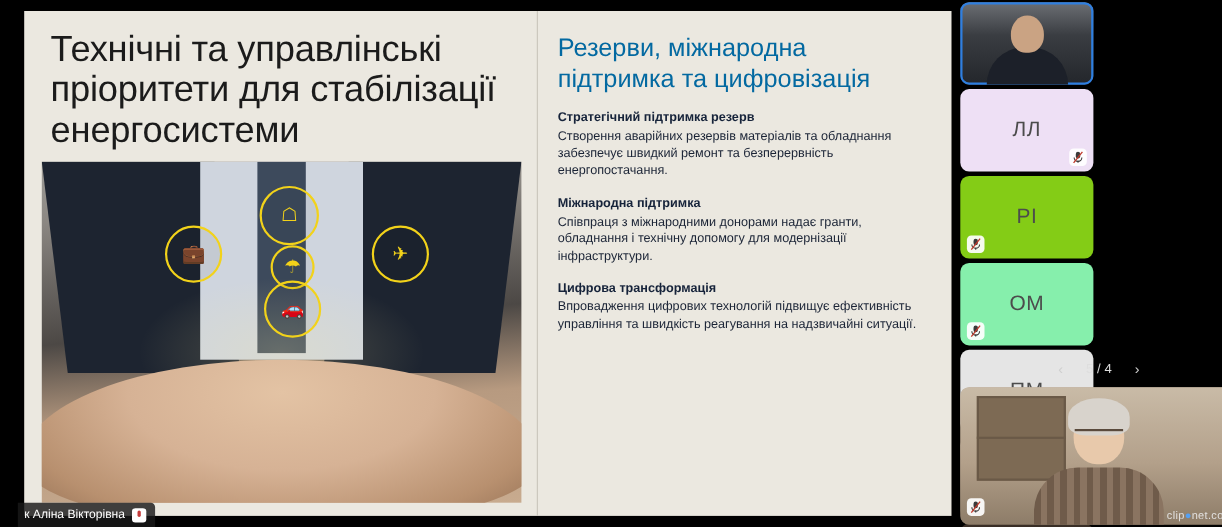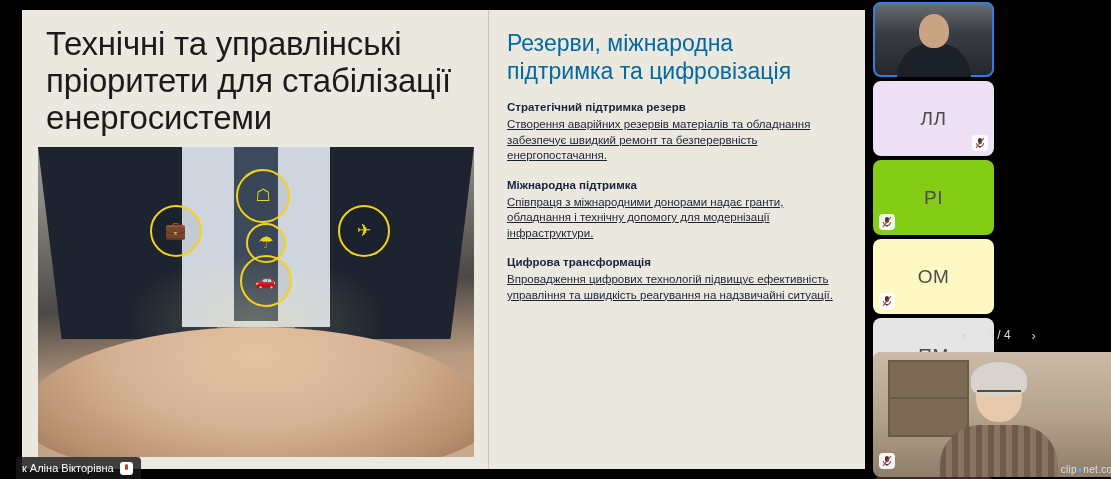--- a/index.html
+++ b/index.html
@@ -90,21 +90,21 @@
     line-height: 1.2;
     color: #0369a1;
     margin-bottom: 16px;
   }
   .sec { margin-bottom: 15px; }
   .sec-h {
     font-size: 11.5px; font-weight: bold; color: #16233a;
     margin-bottom: 4px;
   }
   .sec-p {
-    font-size: 11.5px; line-height: 1.35; color: #1b2436; text-decoration: underline;
+    font-size: 11.5px; line-height: 1.35; color: #1b2436;
   }
 
   .presenter-pill {
     position: absolute;
     left: 0; bottom: 0;
     height: 22px;
     background: rgba(25,25,25,0.82);
     color: #fff;
     font-size: 11px;
     display: flex; align-items: center;
@@ -161,21 +161,21 @@
   .cam-a .head { position:absolute; left:50%; top:16%; transform:translateX(-50%); width:30px; height:34px; background:#caa383; border-radius:50% 50% 45% 45%; }
   .cam-a .body { position:absolute; left:50%; bottom:0; transform:translateX(-50%); width:74px; height:34px; background:#1c2029; border-radius:34px 34px 0 0; }
   .cam-b { background: linear-gradient(180deg,#cfc6bb 0%,#b9ada0 55%,#7d7266 100%); }
   .cam-b .head { position:absolute; left:52%; top:24%; transform:translateX(-50%); width:22px; height:26px; background:#e3bfa0; border-radius:50%; }
   .cam-b .body { position:absolute; left:52%; bottom:0; transform:translateX(-50%); width:46px; height:26px; background:#dfe2e6; border-radius:24px 24px 0 0; }
   .cam-c { background: linear-gradient(180deg,#3a2f27 0%,#241c17 60%,#15100d 100%); }
   .cam-c .head { position:absolute; left:50%; top:20%; transform:translateX(-50%); width:24px; height:28px; background:#b08a68; border-radius:50%; }
   .cam-c .body { position:absolute; left:50%; bottom:0; transform:translateX(-50%); width:58px; height:28px; background:#191312; border-radius:28px 28px 0 0; }
 
   .av-pink { background: #e5e5e5; }
-  .av-blue { background: #fef9c3; }
+  .av-blue { background: #86efac; }
   .av-mint { background: #84cc16; }
   .av-lav  { background: #eee0f5; }
   .av-gray { background: #eaeaea; }
 
   .pager {
     position: absolute; left: 0; top: 322px;
     width: 256px; height: 26px;
     display: flex; align-items: center; justify-content: center;
     gap: 14px;
     color: #dedede; font-size: 12px;

